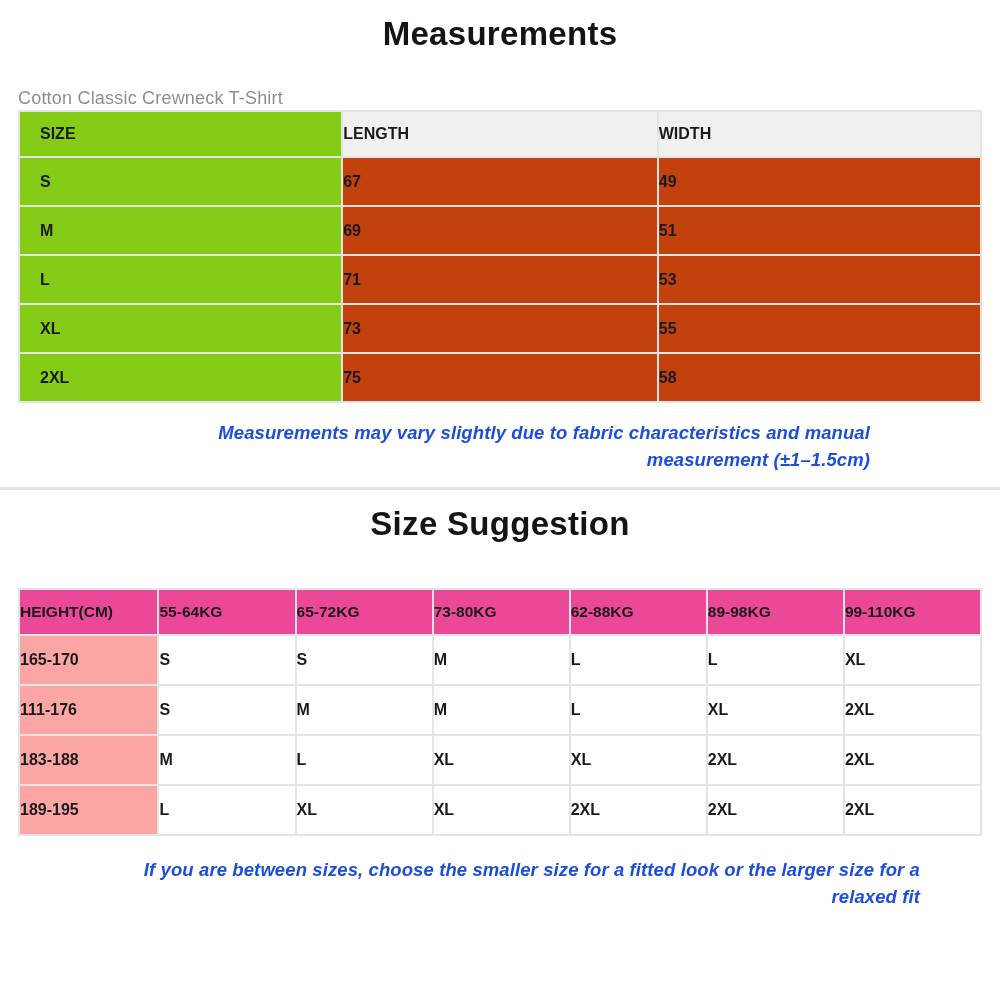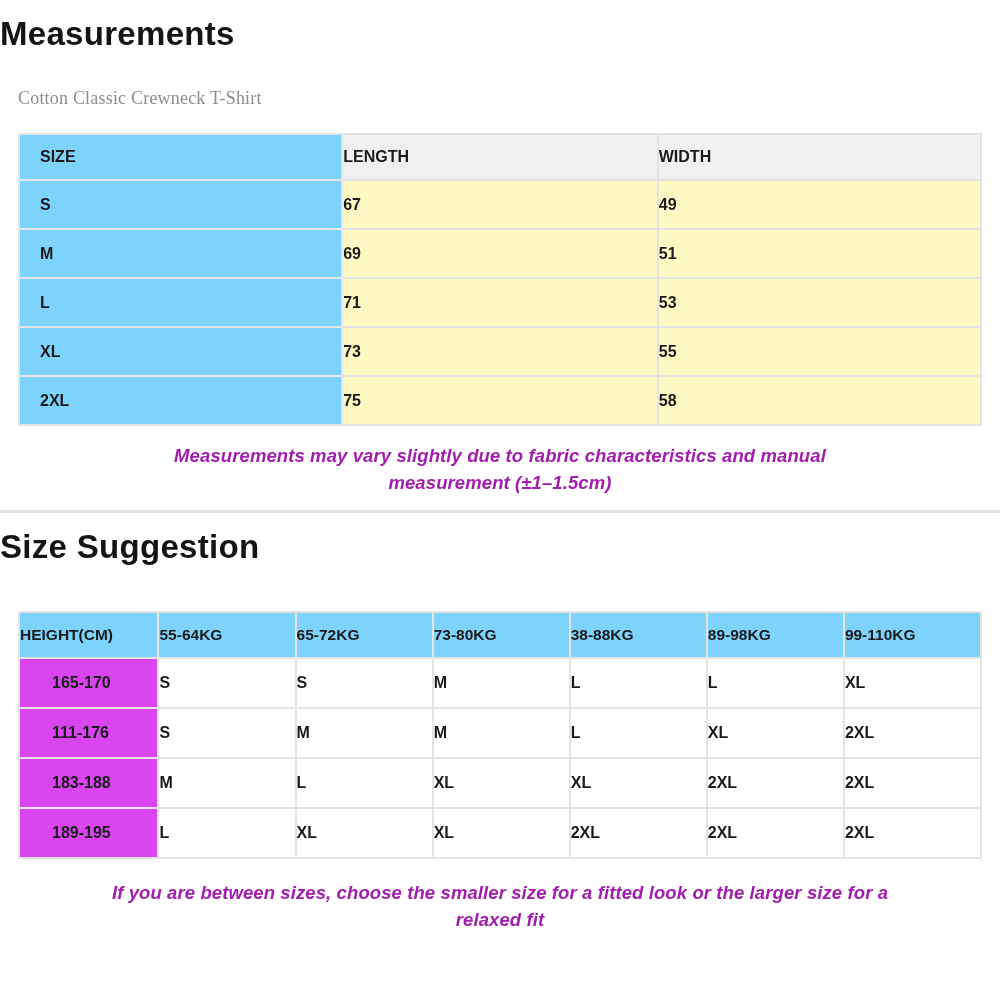--- a/index.html
+++ b/index.html
@@ -5,67 +5,67 @@
   * { box-sizing: border-box; }
   html, body {
     margin: 0;
     padding: 0;
     width: 1000px;
     background: #ffffff;
     font-family: "Liberation Sans", sans-serif;
     color: #141414;
   }
   .section-title {
+    text-align: center;
     font-size: 33px;
     font-weight: 600;
     letter-spacing: 0.3px;
     margin: 14px auto 0 auto;
     line-height: 40px;
   }
   .product-name {
     font-size: 18px;
     font-weight: 400;
     color: #8e8e8e;
-    margin: 34px 0 24px 18px;
+    margin: 34px 0 1px 18px;
     letter-spacing: 0.2px;
-    font-family: Liberation Serif, serif;
   }
   table {
     border-collapse: collapse;
     table-layout: fixed;
     width: 964px;
     margin: 0 auto;
   }
   th, td {
     border: 2px solid #e4e4e4;
     font-size: 16px;
     font-weight: 600;
     color: #1a1a1a;
     text-align: left;
     padding: 0;
   }
   
   .measurements-table th { background: #f0f0f0; height: 46px; }
-  .measurements-table td { height: 49px; background: #fef9c3; }
+  .measurements-table td { height: 49px; background: #c2410c; }
   .measurements-table .size-col {
-    background: #7dd3fc;
+    background: #84cc16;
     text-align: left;
     padding-left: 20px;
   }
   
-  .suggestion-table th { background: #7dd3fc; height: 46px; font-size: 15.5px; }
+  .suggestion-table th { background: #ec4899; height: 46px; font-size: 15.5px; }
   .suggestion-table td { height: 50px; background: #ffffff; }
-  .suggestion-table .height-col { background: #d946ef; padding-left: 32px; }
+  .suggestion-table .height-col { background: #fca5a5; }
   .note {
     font-style: italic;
     font-weight: 600;
     font-size: 18.5px;
-    text-align: center;
+    text-align: right;
     line-height: 27px;
-    color: #a21caf;
+    color: #1d4ed8;
     letter-spacing: 0.1px;
   }
   .note-measurements { max-width: 740px; margin: 16px auto 0 auto; }
   .note-suggestion { max-width: 840px; margin: 20px auto 0 auto; }
   .divider {
     width: 100%;
     height: 3px;
     background: #e4e4e4;
     margin-top: 14px;
   }
@@ -136,21 +136,21 @@
     <col style="width:14.25%">
     <col style="width:14.25%">
     <col style="width:14.25%">
   </colgroup>
   <thead>
     <tr>
       <th>HEIGHT(CM)</th>
       <th>55-64KG</th>
       <th>65-72KG</th>
       <th>73-80KG</th>
-      <th>38-88KG</th>
+      <th>62-88KG</th>
       <th>89-98KG</th>
       <th>99-110KG</th>
     </tr>
   </thead>
   <tbody>
     <tr>
       <td class="height-col">165-170</td>
       <td>S</td>
       <td>S</td>
       <td>M</td>

